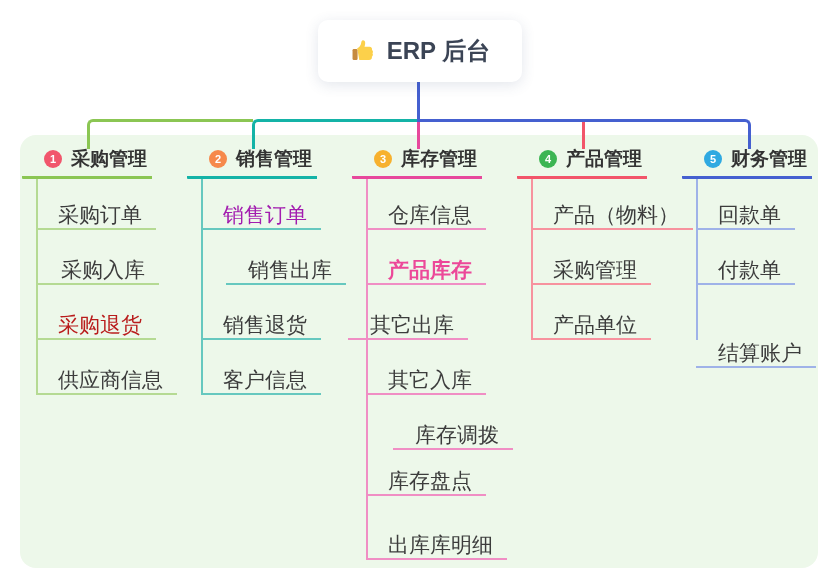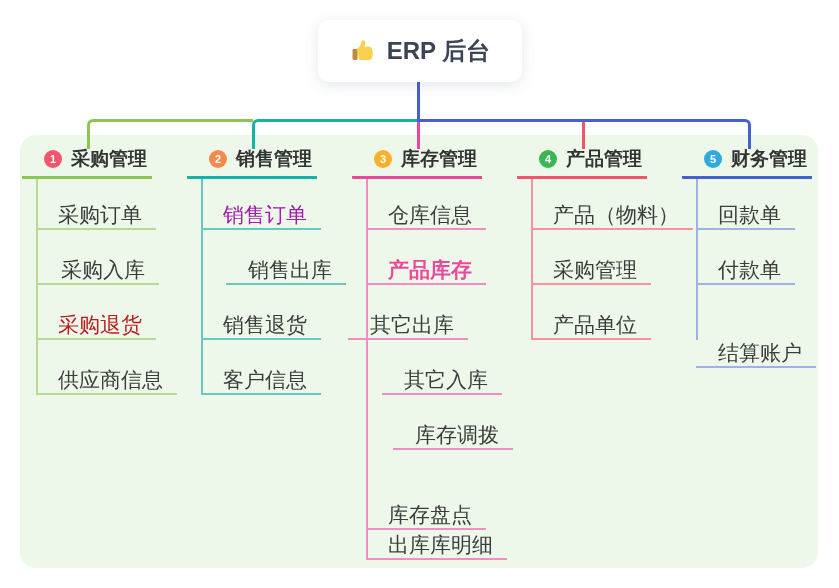--- a/index.html
+++ b/index.html
@@ -84,23 +84,23 @@
       <div class="child-item" style="left: 201px; top: 316px; border-bottom-color: rgb(102, 200, 191); color: rgb(60, 60, 60);">销售退货</div>
       <div class="child-item" style="left: 201px; top: 371px; border-bottom-color: rgb(102, 200, 191); color: rgb(60, 60, 60);">客户信息</div>
       <div class="branch-header" style="left: 352px; border-bottom-color: rgb(231, 72, 156); color: rgb(51, 51, 51);">
         <span class="badge" style="background: rgb(247, 177, 46); color: rgb(255, 255, 255);">3</span>
         <span>库存管理</span>
       </div>
       <div class="vline" style="left: 366px; top: 179px; width: 2px; height: 381px; background: rgb(240, 142, 196);"></div>
       <div class="child-item" style="left: 366px; top: 206px; border-bottom-color: rgb(240, 142, 196); color: rgb(60, 60, 60);">仓库信息</div>
       <div class="child-item" style="left: 366px; top: 261px; border-bottom-color: rgb(240, 142, 196); color: #ec4899; font-weight: bold;">产品库存</div>
       <div class="child-item" style="left: 348px; top: 316px; border-bottom-color: rgb(240, 142, 196); color: rgb(60, 60, 60);">其它出库</div>
-      <div class="child-item" style="left: 366px; top: 371px; border-bottom-color: rgb(240, 142, 196); color: rgb(60, 60, 60); margin-left: 16px;">其它入库</div>
+      <div class="child-item" style="left: 366px; top: 371px; border-bottom-color: rgb(240, 142, 196); color: rgb(60, 60, 60);">其它入库</div>
       <div class="child-item" style="left: 366px; top: 426px; border-bottom-color: rgb(240, 142, 196); color: rgb(60, 60, 60); margin-left: 27px;">库存调拨</div>
-      <div class="child-item" style="left: 366px; top: 506px; border-bottom-color: rgb(240, 142, 196); color: rgb(60, 60, 60);">库存盘点</div>
+      <div class="child-item" style="left: 366px; top: 472px; border-bottom-color: rgb(240, 142, 196); color: rgb(60, 60, 60);">库存盘点</div>
       <div class="child-item" style="left: 366px; top: 536px; border-bottom-color: rgb(240, 142, 196); color: rgb(60, 60, 60);">出库库明细</div>
       <div class="branch-header" style="left: 517px; border-bottom-color: rgb(242, 85, 106); color: rgb(51, 51, 51);">
         <span class="badge" style="background: rgb(60, 181, 83); color: rgb(255, 255, 255);">4</span>
         <span>产品管理</span>
       </div>
       <div class="vline" style="left: 531px; top: 179px; width: 2px; height: 161px; background: rgb(247, 146, 158);"></div>
       <div class="child-item" style="left: 531px; top: 206px; border-bottom-color: rgb(247, 146, 158); color: rgb(60, 60, 60);">产品（物料）</div>
       <div class="child-item" style="left: 531px; top: 261px; border-bottom-color: rgb(247, 146, 158); color: rgb(60, 60, 60);">采购管理</div>
       <div class="child-item" style="left: 531px; top: 316px; border-bottom-color: rgb(247, 146, 158); color: rgb(60, 60, 60);">产品单位</div>
       <div class="branch-header" style="left: 682px; border-bottom-color: rgb(69, 96, 208); color: rgb(51, 51, 51);">

